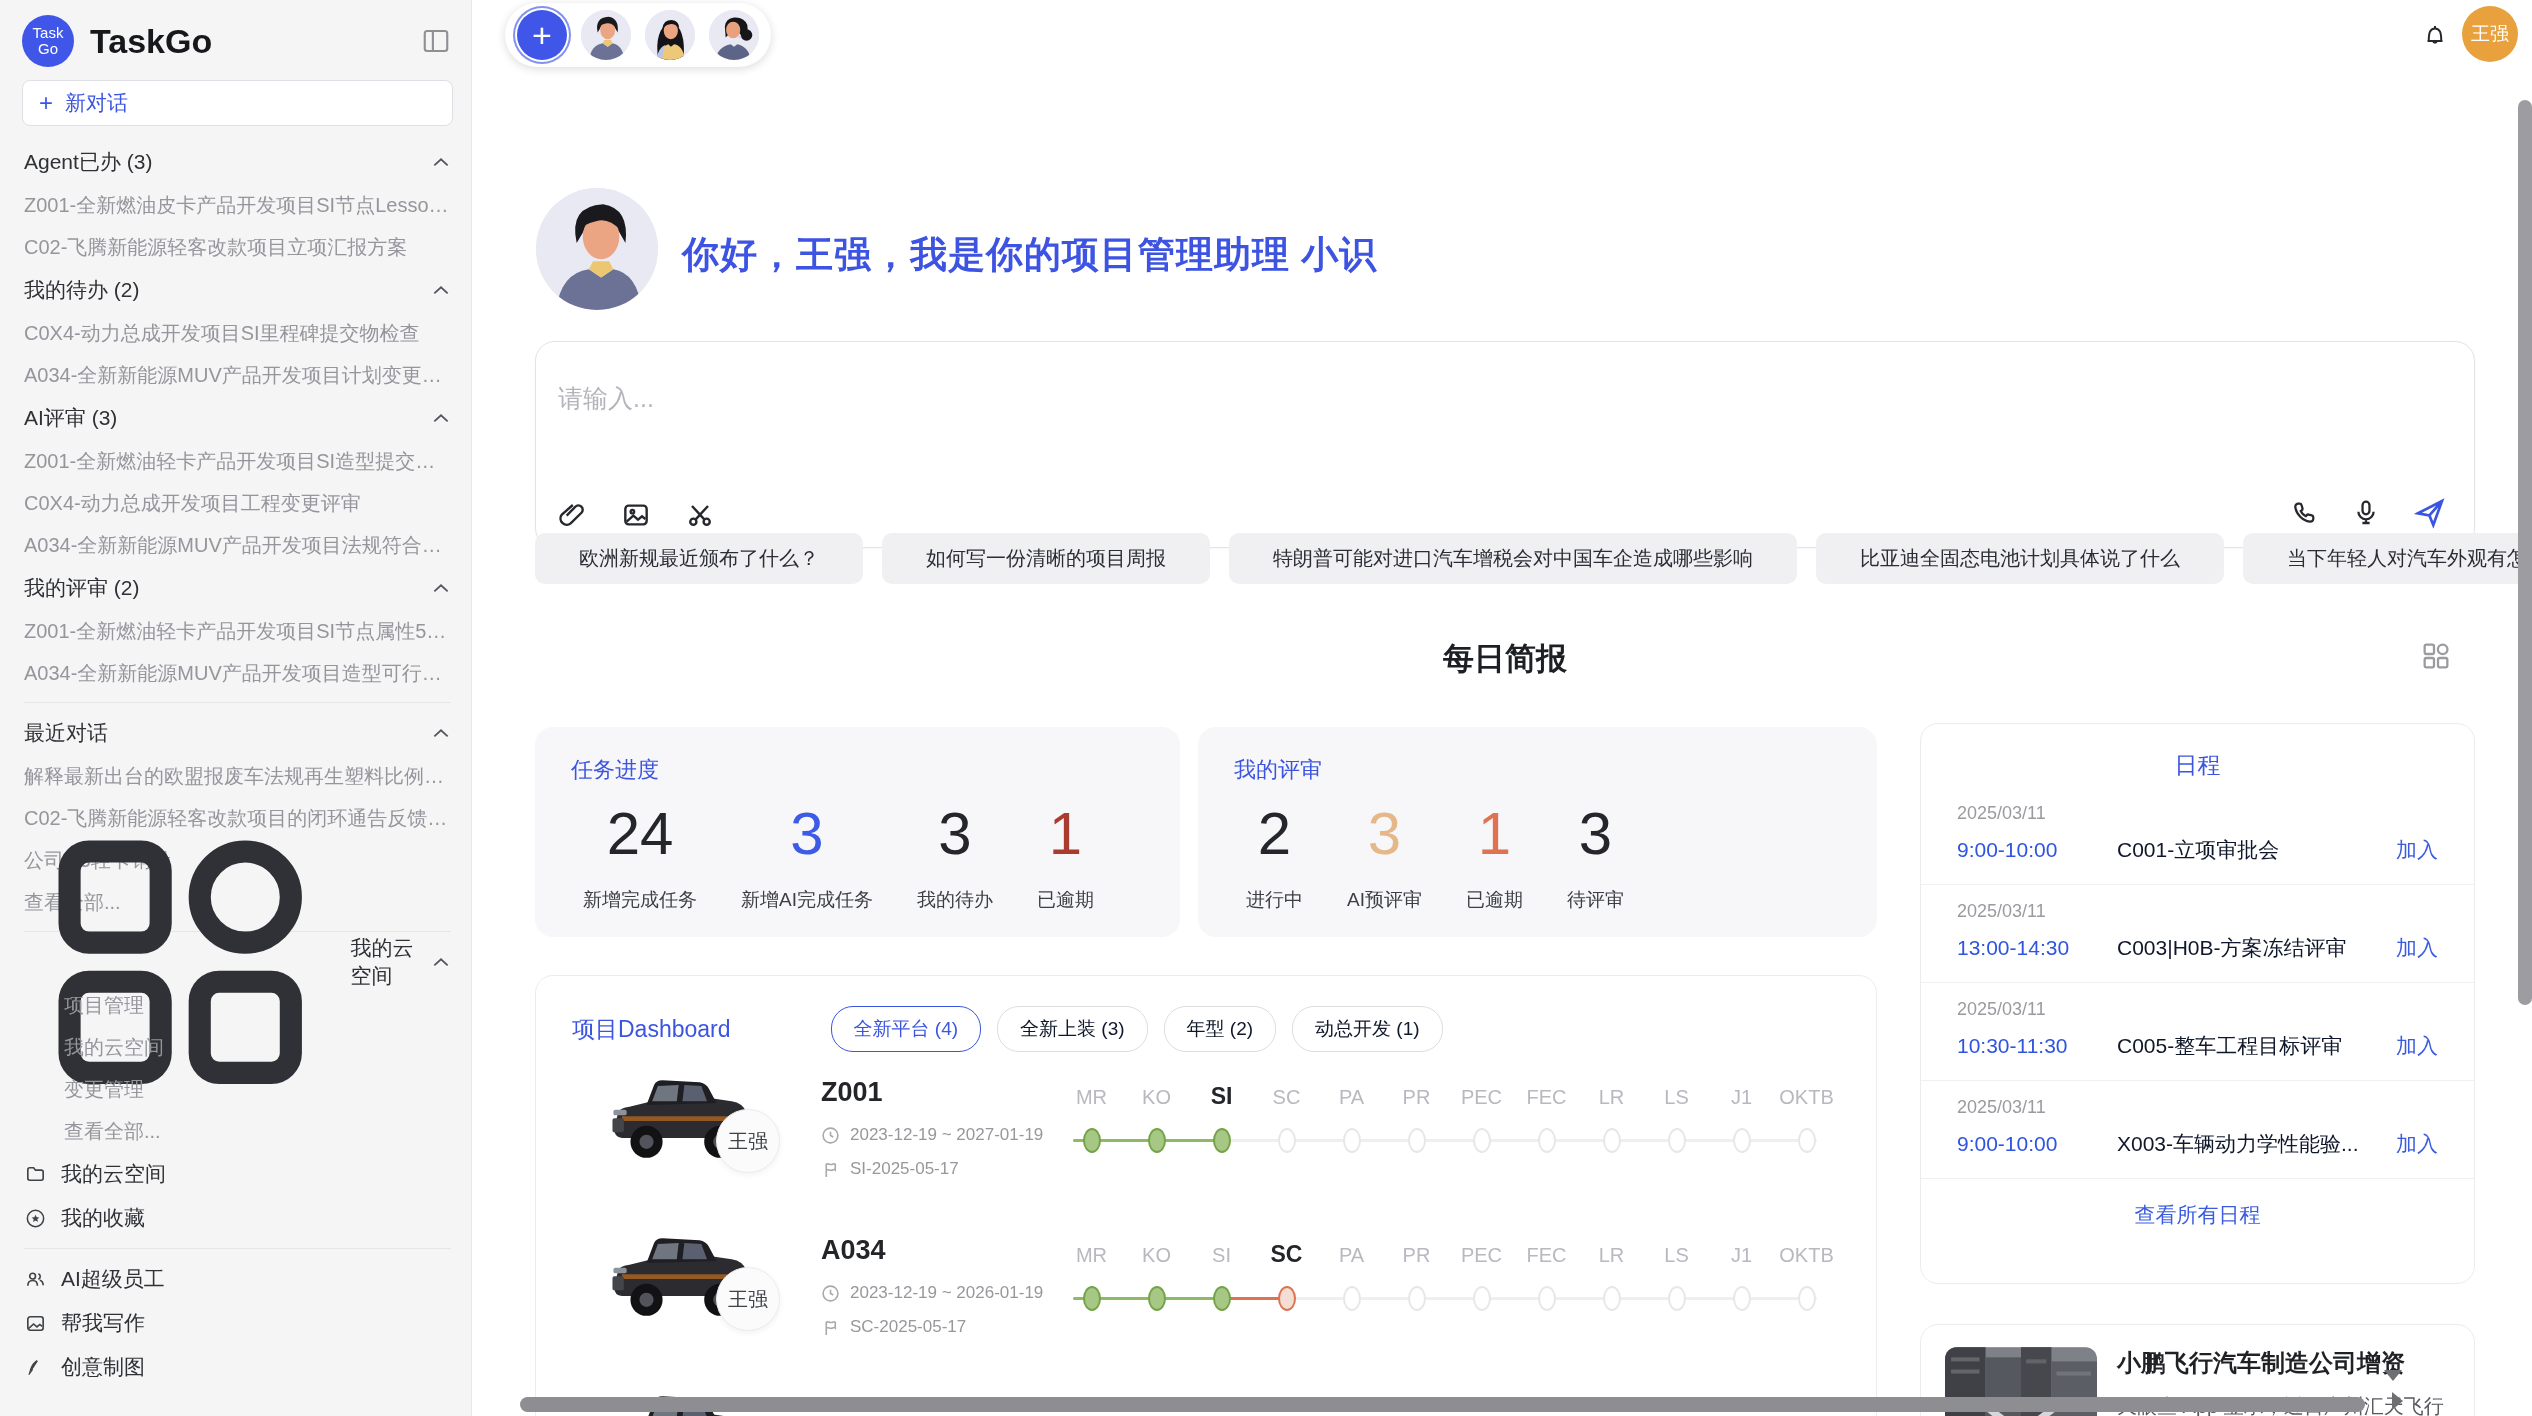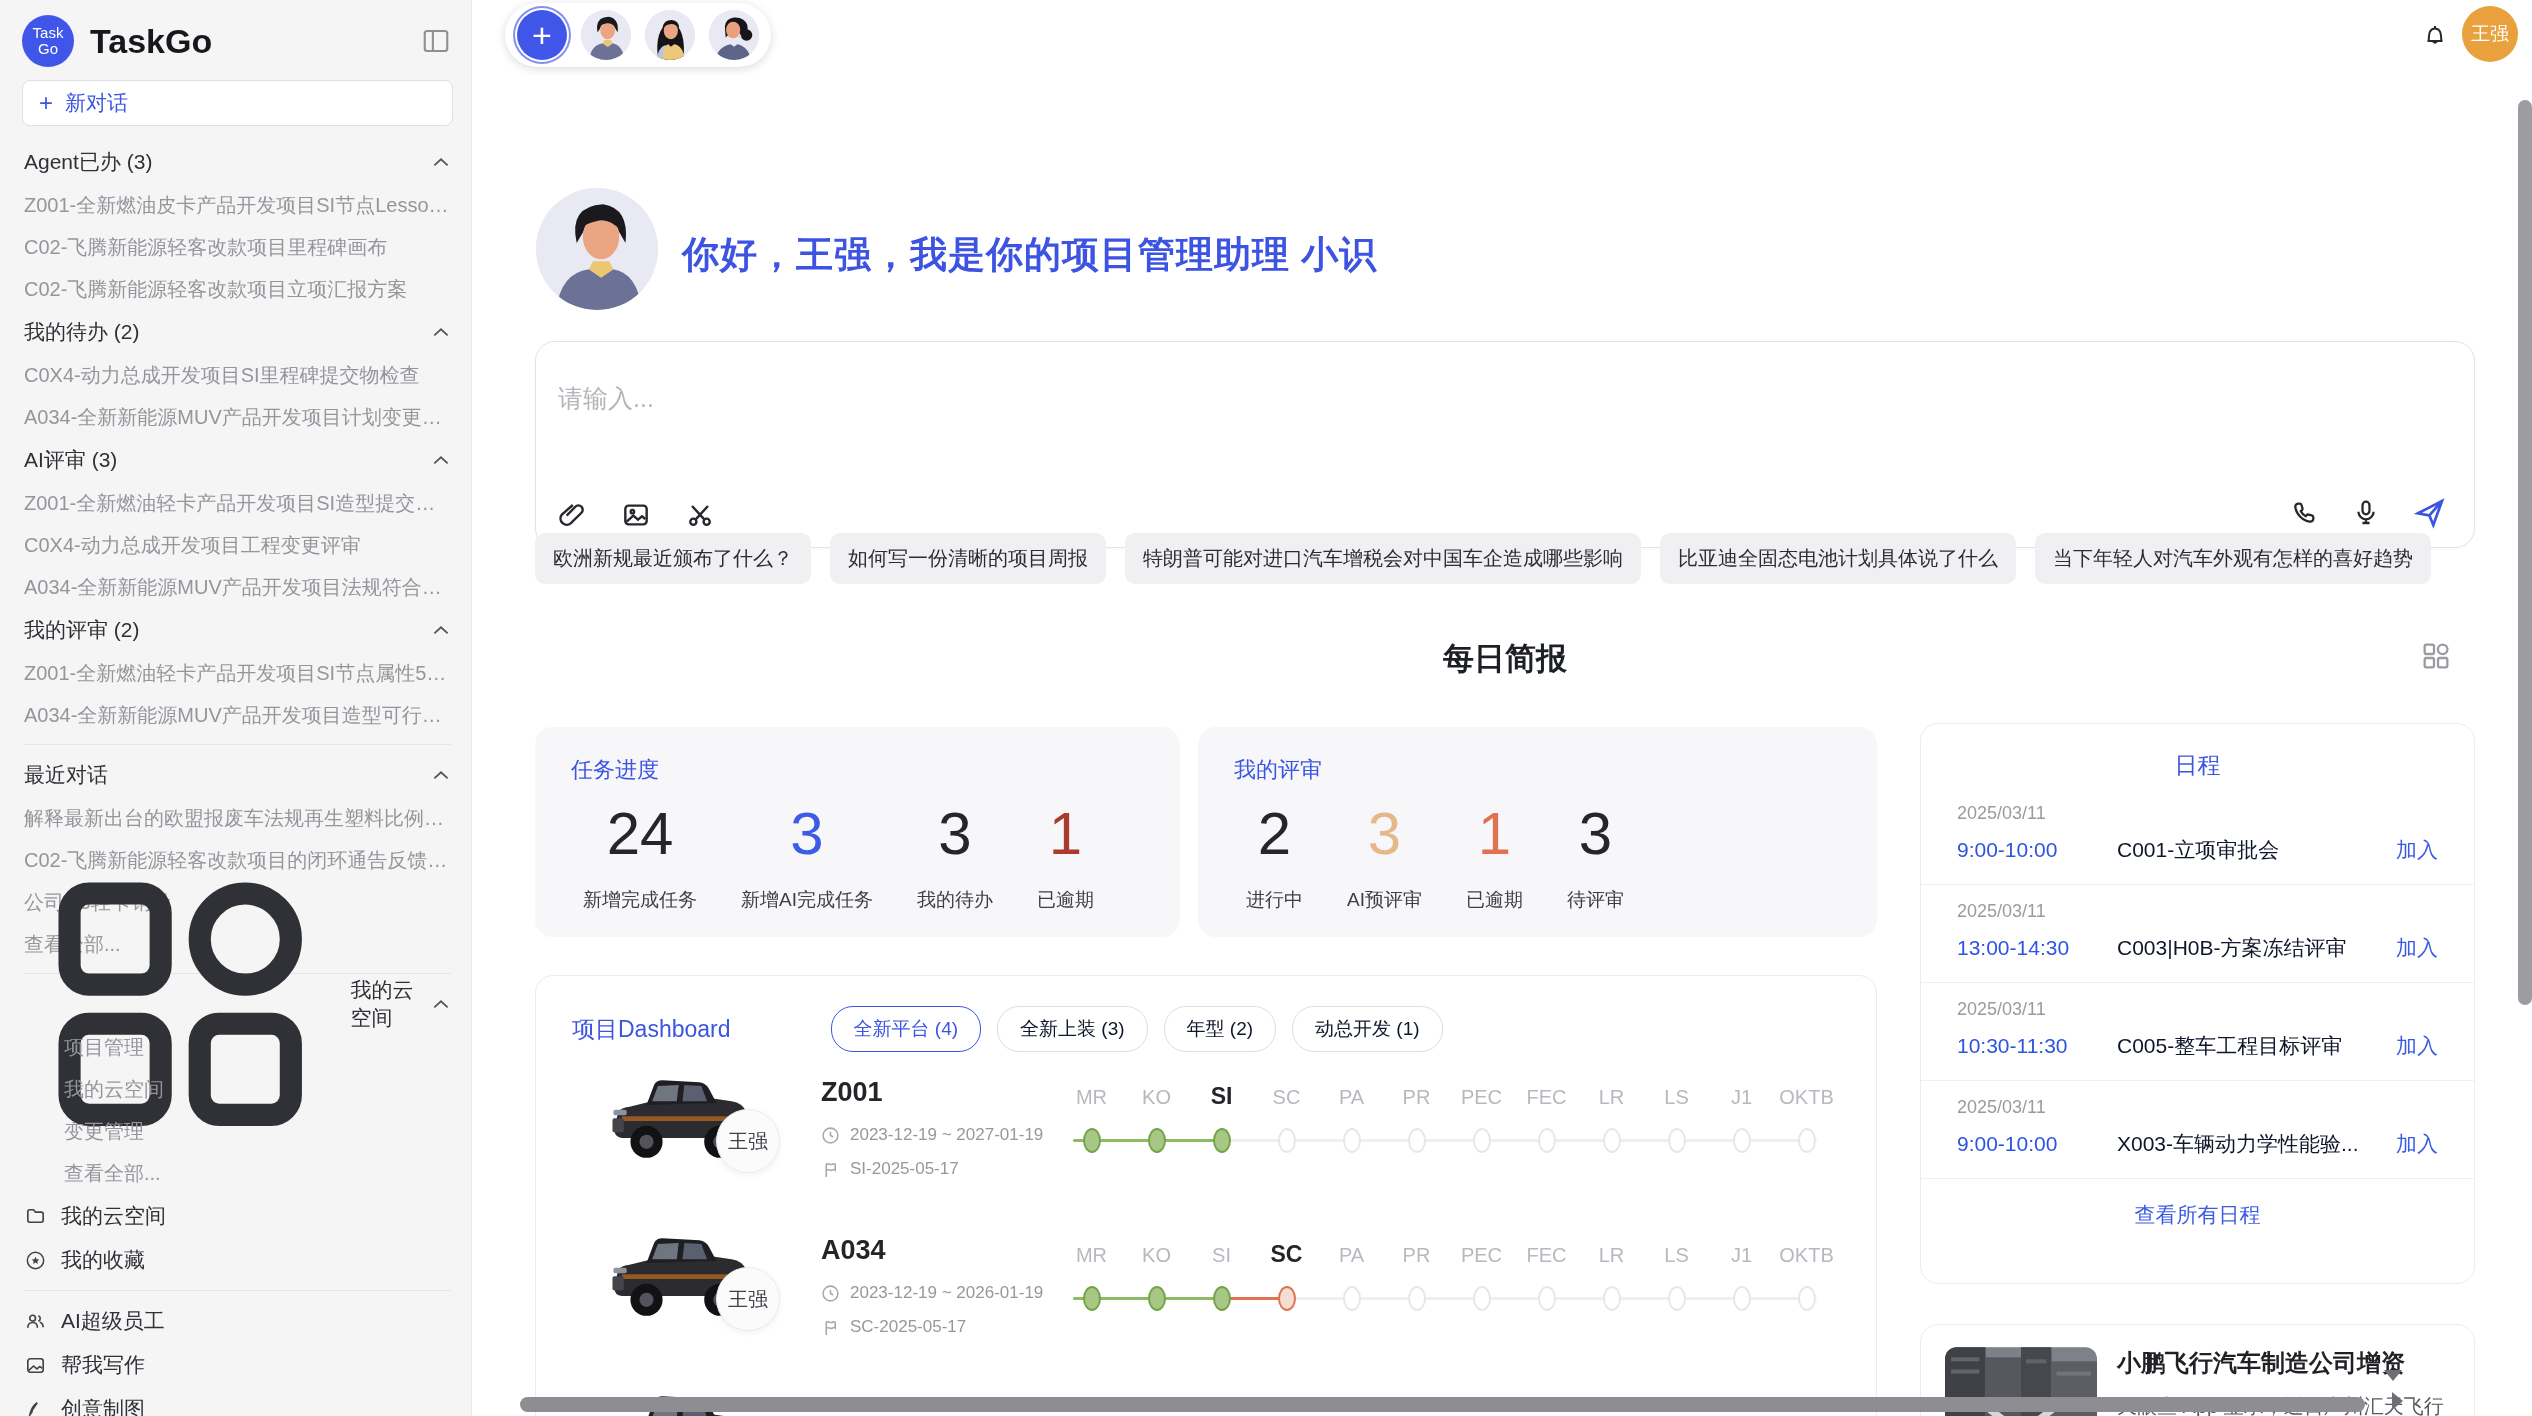--- a/index.html
+++ b/index.html
@@ -71,21 +71,21 @@
     font-size:25px; color:#24262b; background:transparent; font-family:inherit;
   }
   .chat-input::placeholder { color:#b4b4ba; }
   .in-left { position:absolute; left:20px; bottom:16px; display:flex; gap:32px; }
   .in-right { position:absolute; right:26px; bottom:16px; display:flex; gap:30px; align-items:center; }
   .in-ic { width:32px; height:32px; color:#26282d; cursor:pointer; }
   .in-ic.send { width:36px; height:36px; color:#3C55E1; }
   
   .chips { position:absolute; left:535px; top:533px; display:flex; gap:19px; }
   .chip {
-    background:#f0f0f2; border-radius:10px; padding:12px 18px; font-size:20px;
+    background:#f0f0f2; border-radius:10px; padding:12px 44px; font-size:20px;
     color:#2a2d33; white-space:nowrap; cursor:pointer;
   }
   
   .brief-title { position:absolute; left:535px; top:638px; width:1940px; text-align:center; font-size:31px; font-weight:700; color:#1c1f24; }
   .brief-grid-ic { position:absolute; left:2420px; top:640px; width:32px; height:32px; color:#9a9aa0; cursor:pointer; }
   .stat-card { position:absolute; top:727px; height:210px; background:#f7f7f9; border-radius:18px; padding:28px 48px 0 36px; }
   .stat-card.c1 { left:535px; width:645px; }
   .stat-card.c2 { left:1198px; width:679px; }
   .stat-card .sc-title { font-size:22px; color:#3C55E1; }
   .stat-row { display:flex; justify-content:flex-start; margin-top:17px; padding:0 8px 0 12px;gap:44px; }
@@ -242,21 +242,20 @@
     </div>
 
     <div class="side-list">
       <div class="s-title">
         <span>Agent已办 (3)</span>
         <svg class="chev" viewBox="0 0 18 12" fill="none" stroke="currentColor" stroke-width="1.6">
             <path d="M3 9 L9 3.5 L15 9"></path>
           </svg>
       </div>
       <div class="s-item">Z001-全新燃油皮卡产品开发项目SI节点Lesson Learn报告</div>
-      <div class="s-item">C02-飞腾新能源轻客改款项目里程碑画布</div>
       <div class="s-item">C02-飞腾新能源轻客改款项目立项汇报方案</div>
 
       <div class="s-title">
         <span>我的待办 (2)</span>
         <svg class="chev" viewBox="0 0 18 12" fill="none" stroke="currentColor" stroke-width="1.6">
             <path d="M3 9 L9 3.5 L15 9"></path>
           </svg>
       </div>
       <div class="s-item">C0X4-动力总成开发项目SI里程碑提交物检查</div>
       <div class="s-item">A034-全新新能源MUV产品开发项目计划变更表编写</div>

